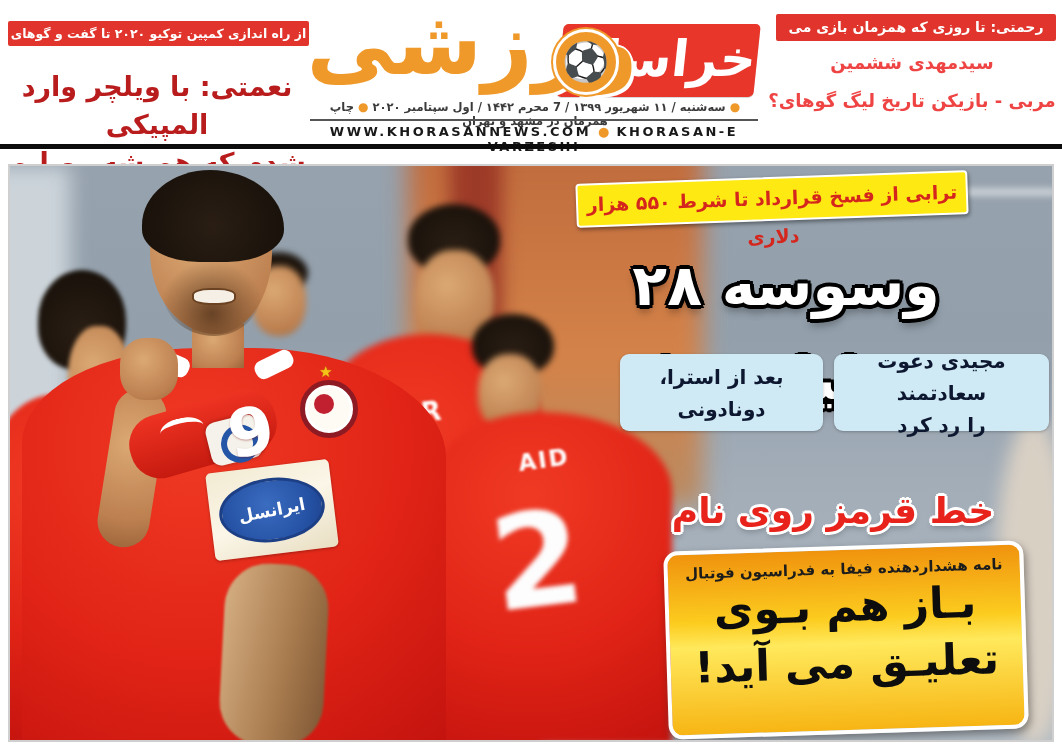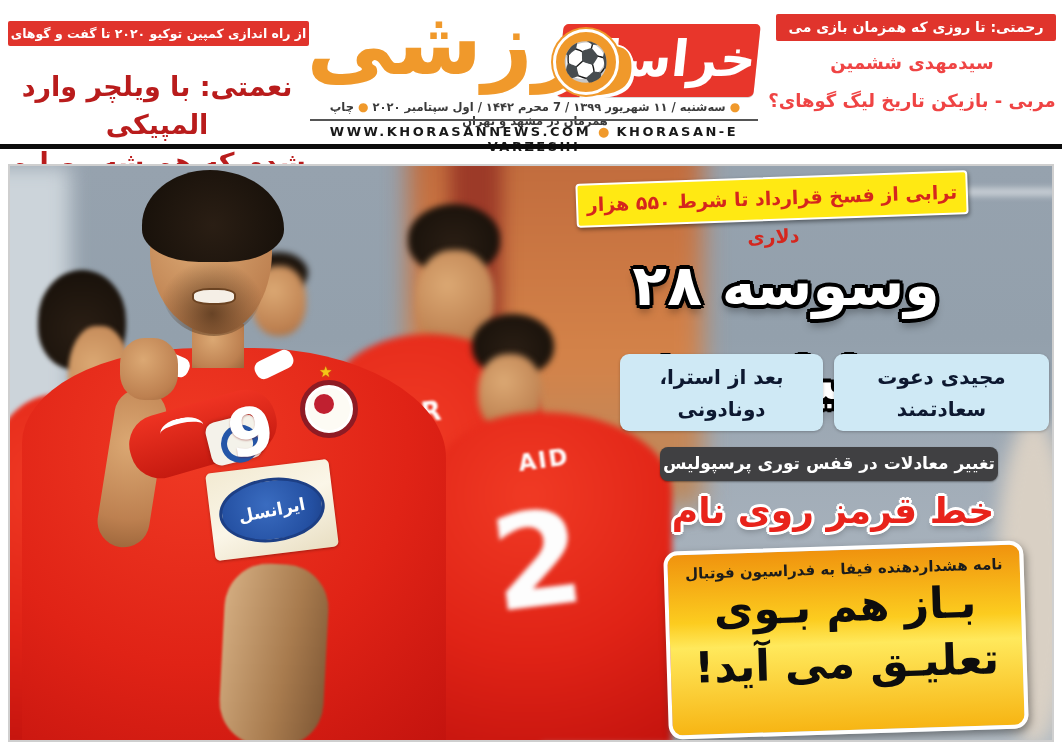--- a/index.html
+++ b/index.html
@@ -236,26 +236,26 @@
         <span class="rtl">ایرانسل</span>
       </div>
     </div>
 
     <div class="ov kicker-yellow rtl">ترابی از فسخ قرارداد تا شرط ۵۵۰ هزار دلاری</div>
 
     <div class="ov main-headline rtl">وسوسه ۲۸ میلیاردی!</div>
 
     <div class="ov bluebox bluebox-right rtl">
       <div>مجیدی دعوت سعادتمند</div>
+      <div>را رد کرد</div>
     </div>
     <div class="ov bluebox bluebox-left rtl">
       <div>بعد از استرا، دونادونی</div>
     </div>
 
-    <div class="ov bar-dark rtl">تغییر معادلات در قفس توری پرسپولیس</div>
     <div class="ov headline-rado rtl">خط قرمز روی نام رادو!</div>
 
     <div class="ov fifa-box">
       <div class="fifa-kicker rtl">نامه هشداردهنده فیفا به فدراسیون فوتبال</div>
       <div class="fifa-line rtl">بـاز هم بـوی</div>
       <div class="fifa-line rtl">تعلیـق می آید!</div>
     </div>
   </div>
 </div>
 

